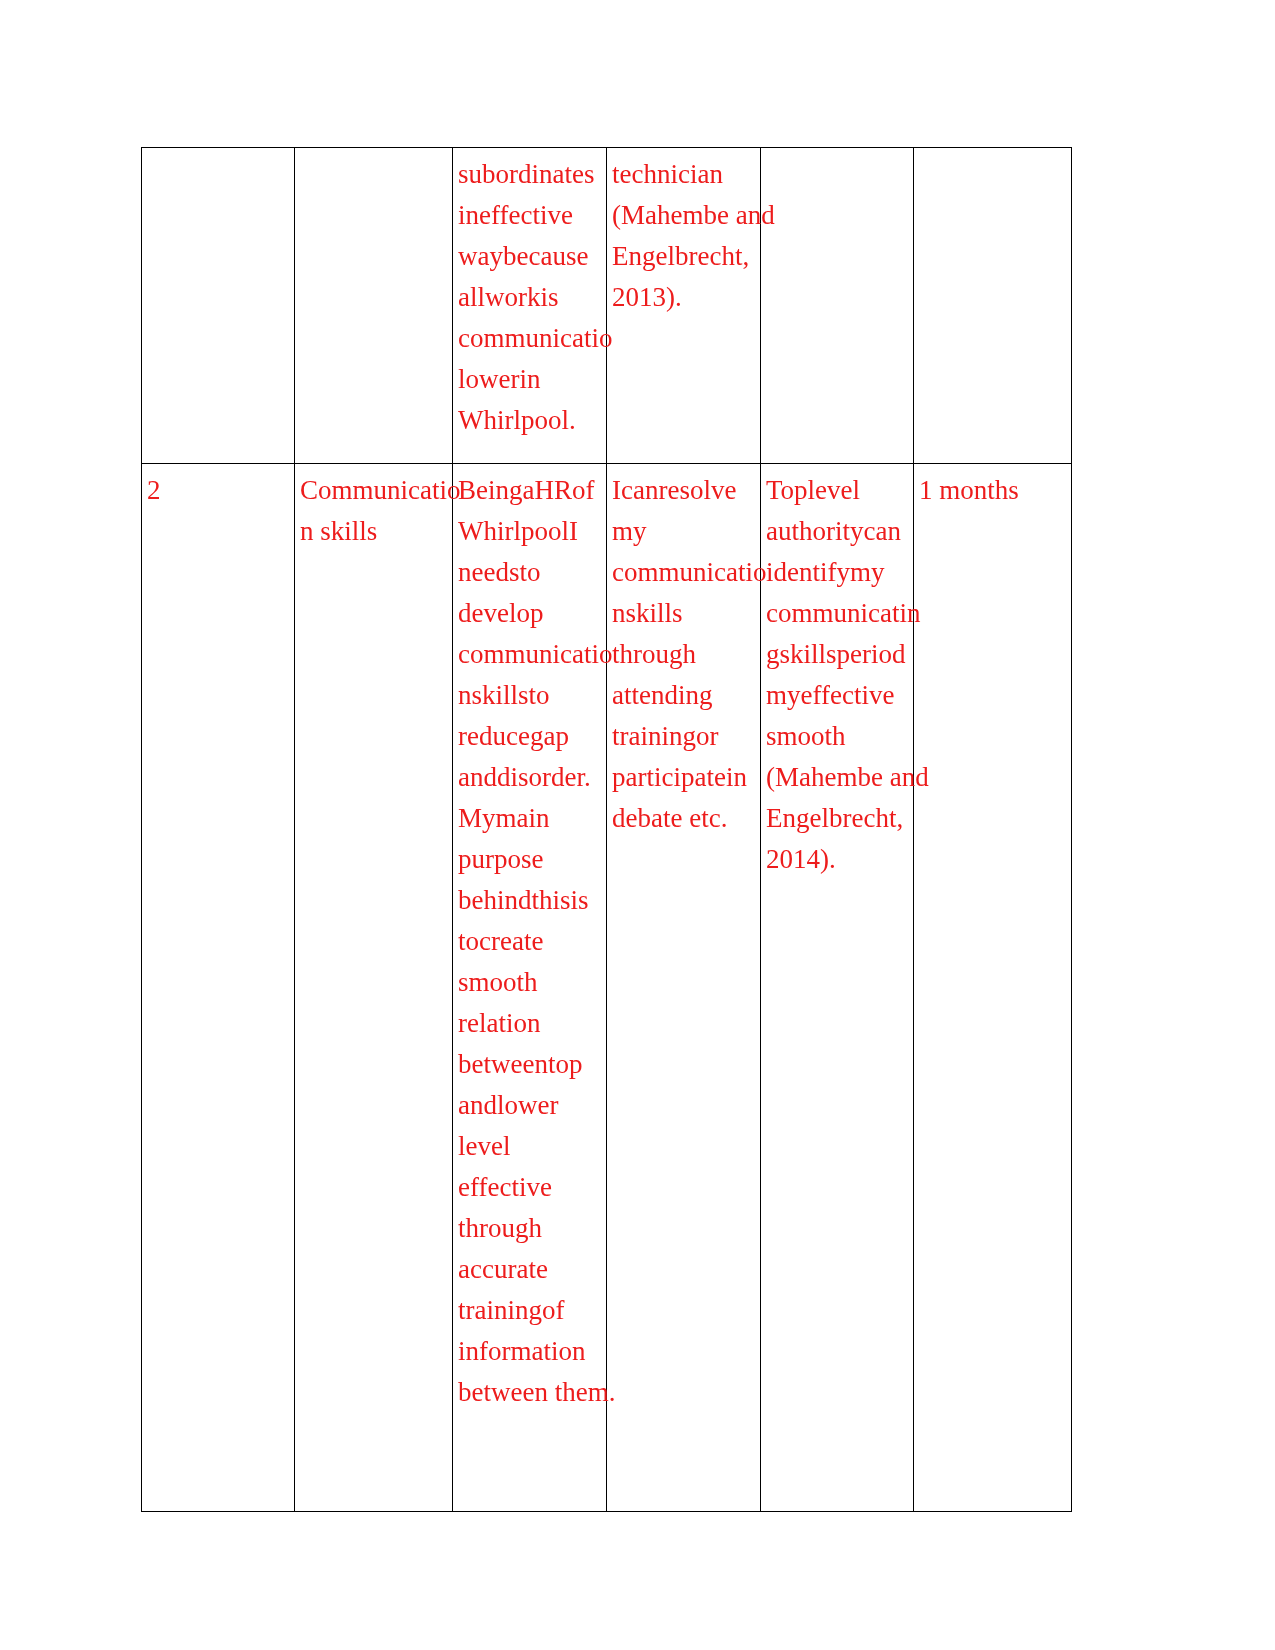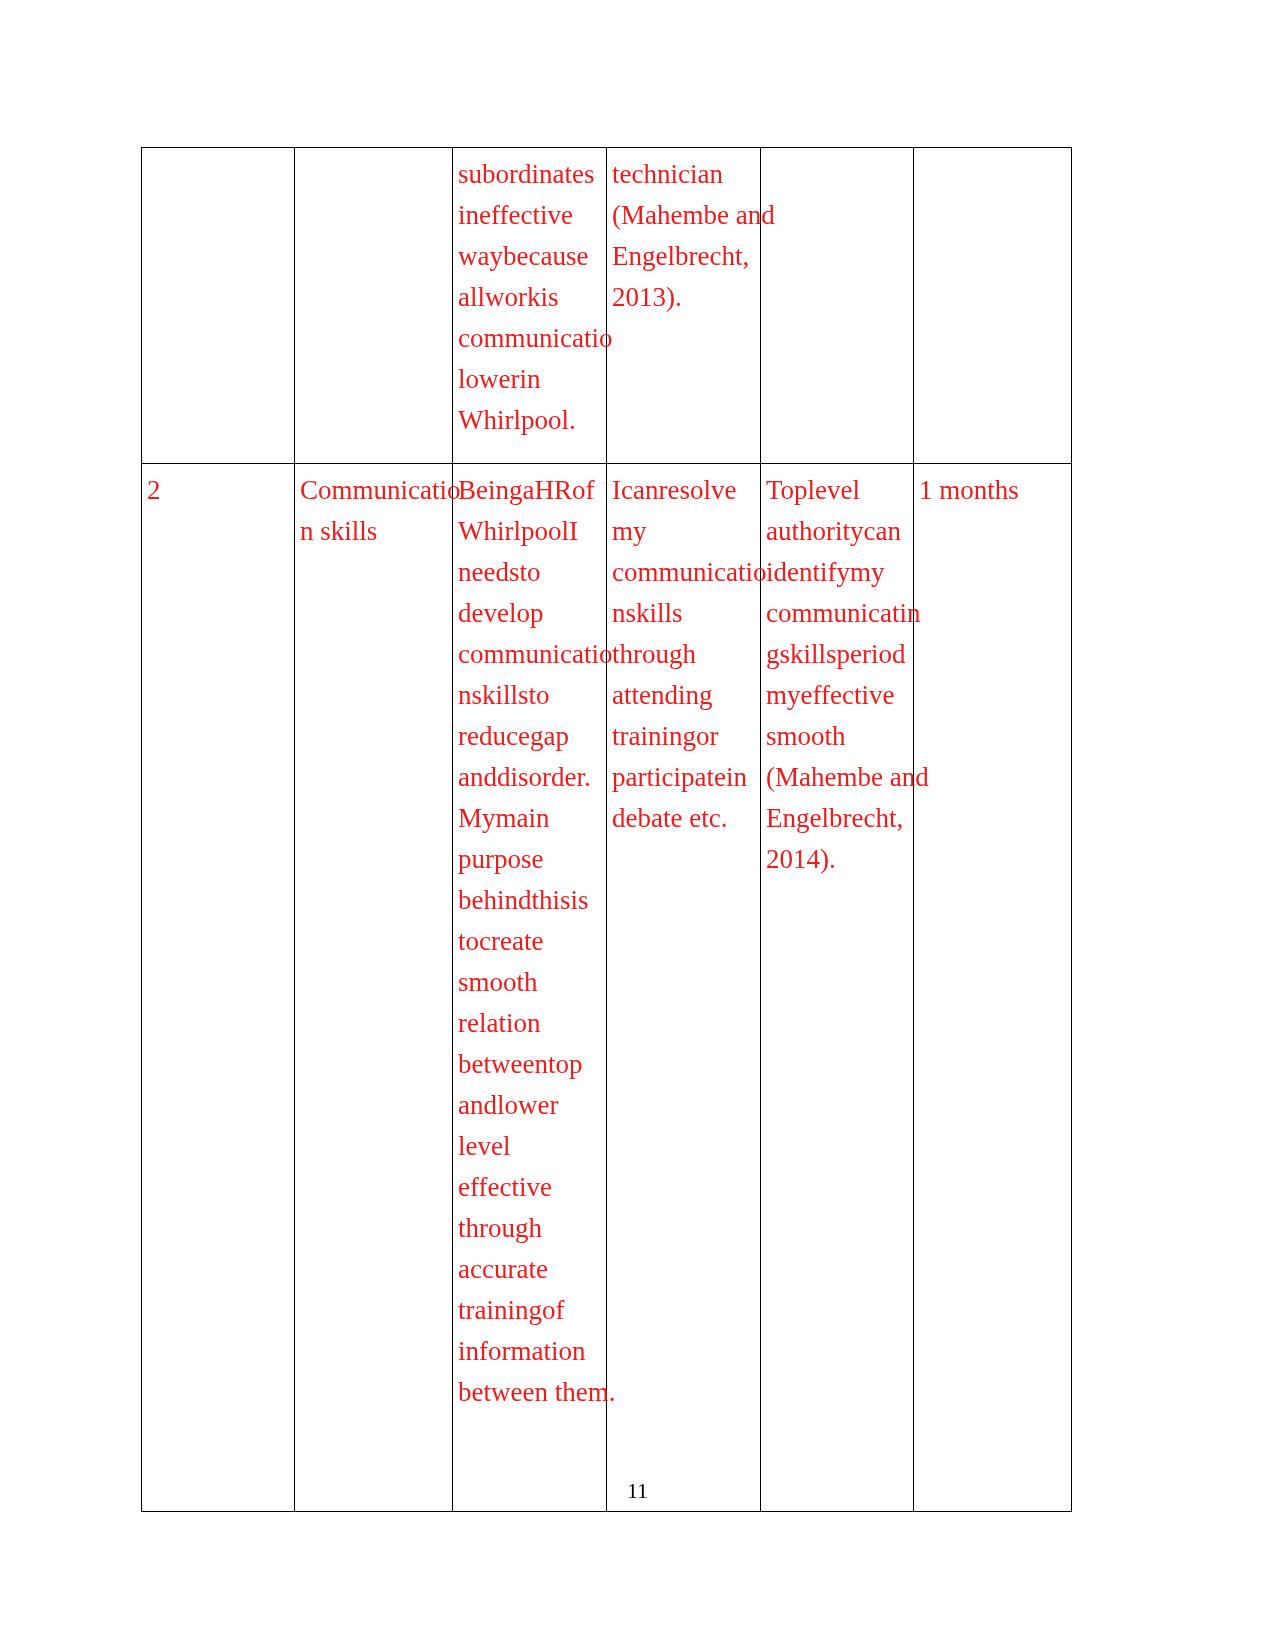--- a/index.html
+++ b/index.html
@@ -196,15 +196,14 @@
               <span class="ln last"><span>2014).</span></span>
             </span>
         </td>
         <td>
           <span class="plain">1 months</span>
         </td>
       </tr>
     </tbody>
   </table>
 
-  <div class="page-number">11</div>
 
 </div>
 
 </body></html>

